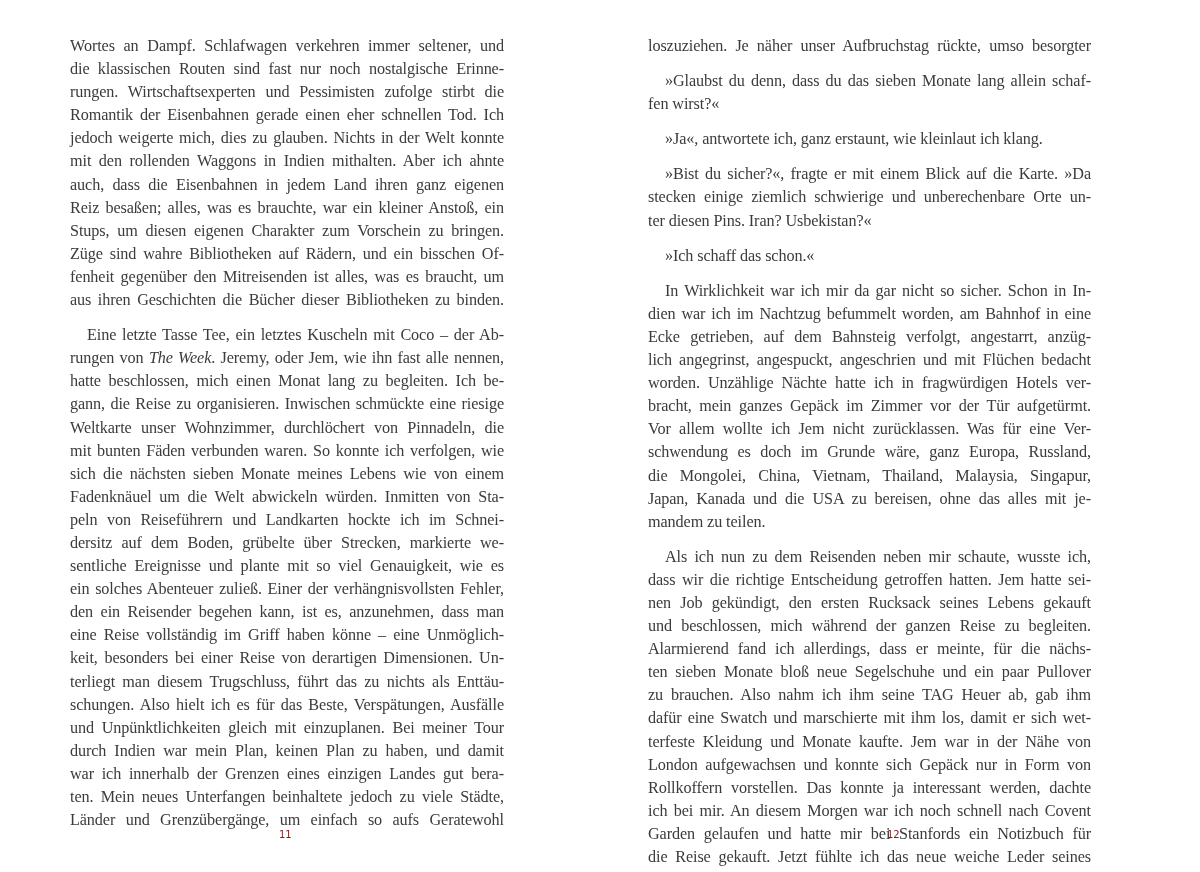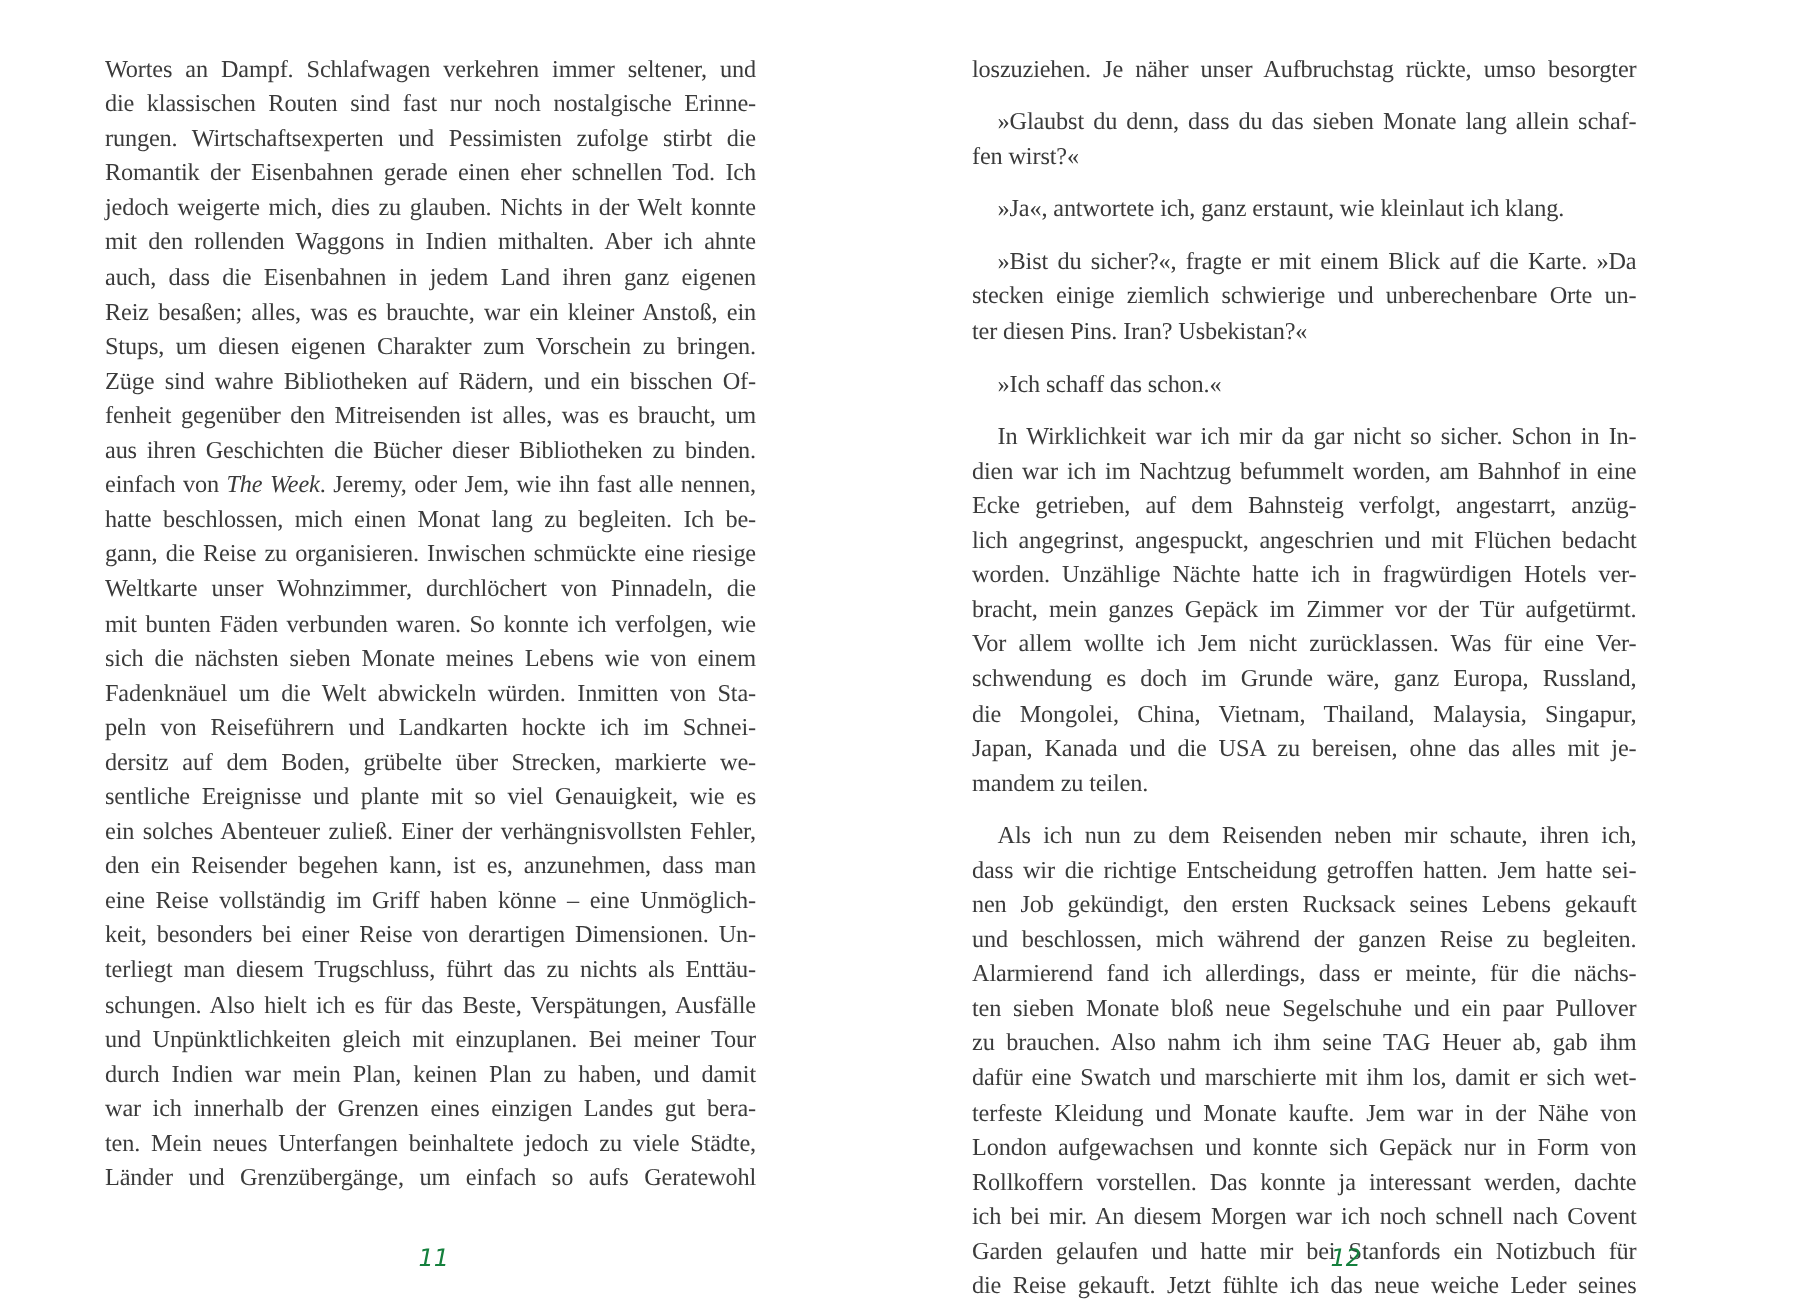--- a/index.html
+++ b/index.html
@@ -17,42 +17,43 @@
     text-align: justify;
     text-align-last: justify;
     letter-spacing: -0.1px;
   }
   .line.indent { padding-left: 17px; margin-top: 12px; }
   .line.last { text-align-last: left; }
   .line i { }
   .pagenum {
     position: absolute; top: 829px;
     font-family: "DejaVu Sans", sans-serif;
-    font-size: 16px; color: #15803d; font-style: italic;
+    font-size: 10px; color: #7f1d1d;
   }
   .pagenum.left { left: 279px; }
   .pagenum.right { left: 863px; margin-left: 24px; }
 </style>
 </head>
 <body>
 
 <div class="page left" id="left-page">
     <div class="line">Wortes an Dampf. Schlafwagen verkehren immer seltener, und</div>
     <div class="line">die klassischen Routen sind fast nur noch nostalgische Erinne-</div>
     <div class="line">rungen. Wirtschaftsexperten und Pessimisten zufolge stirbt die</div>
     <div class="line">Romantik der Eisenbahnen gerade einen eher schnellen Tod. Ich</div>
     <div class="line">jedoch weigerte mich, dies zu glauben. Nichts in der Welt konnte</div>
     <div class="line">mit den rollenden Waggons in Indien mithalten. Aber ich ahnte</div>
     <div class="line">auch, dass die Eisenbahnen in jedem Land ihren ganz eigenen</div>
     <div class="line">Reiz besaßen; alles, was es brauchte, war ein kleiner Anstoß, ein</div>
     <div class="line">Stups, um diesen eigenen Charakter zum Vorschein zu bringen.</div>
     <div class="line">Züge sind wahre Bibliotheken auf Rädern, und ein bisschen Of-</div>
     <div class="line">fenheit gegenüber den Mitreisenden ist alles, was es braucht, um</div>
     <div class="line">aus ihren Geschichten die Bücher dieser Bibliotheken zu binden.</div>
-    <div class="line"><span>einfach von </span><i>The Week</i><span>. Jeremy, oder Jem, wie ihn fast alle nennen,</span></div>
+    <div class="line indent">Eine letzte Tasse Tee, ein letztes Kuscheln mit Coco – der Ab-</div>
+    <div class="line"><span>rungen von </span><i>The Week</i><span>. Jeremy, oder Jem, wie ihn fast alle nennen,</span></div>
     <div class="line">hatte beschlossen, mich einen Monat lang zu begleiten. Ich be-</div>
     <div class="line">gann, die Reise zu organisieren. Inwischen schmückte eine riesige</div>
     <div class="line">Weltkarte unser Wohnzimmer, durchlöchert von Pinnadeln, die</div>
     <div class="line">mit bunten Fäden verbunden waren. So konnte ich verfolgen, wie</div>
     <div class="line">sich die nächsten sieben Monate meines Lebens wie von einem</div>
     <div class="line">Fadenknäuel um die Welt abwickeln würden. Inmitten von Sta-</div>
     <div class="line">peln von Reiseführern und Landkarten hockte ich im Schnei-</div>
     <div class="line">dersitz auf dem Boden, grübelte über Strecken, markierte we-</div>
     <div class="line">sentliche Ereignisse und plante mit so viel Genauigkeit, wie es</div>
     <div class="line">ein solches Abenteuer zuließ. Einer der verhängnisvollsten Fehler,</div>
@@ -80,21 +81,21 @@
     <div class="line">dien war ich im Nachtzug befummelt worden, am Bahnhof in eine</div>
     <div class="line">Ecke getrieben, auf dem Bahnsteig verfolgt, angestarrt, anzüg-</div>
     <div class="line">lich angegrinst, angespuckt, angeschrien und mit Flüchen bedacht</div>
     <div class="line">worden. Unzählige Nächte hatte ich in fragwürdigen Hotels ver-</div>
     <div class="line">bracht, mein ganzes Gepäck im Zimmer vor der Tür aufgetürmt.</div>
     <div class="line">Vor allem wollte ich Jem nicht zurücklassen. Was für eine Ver-</div>
     <div class="line">schwendung es doch im Grunde wäre, ganz Europa, Russland,</div>
     <div class="line">die Mongolei, China, Vietnam, Thailand, Malaysia, Singapur,</div>
     <div class="line">Japan, Kanada und die USA zu bereisen, ohne das alles mit je-</div>
     <div class="line last">mandem zu teilen.</div>
-    <div class="line indent">Als ich nun zu dem Reisenden neben mir schaute, ihren ich,</div>
+    <div class="line indent">Als ich nun zu dem Reisenden neben mir schaute, wusste ich,</div>
     <div class="line">dass wir die richtige Entscheidung getroffen hatten. Jem hatte sei-</div>
     <div class="line">nen Job gekündigt, den ersten Rucksack seines Lebens gekauft</div>
     <div class="line">und beschlossen, mich während der ganzen Reise zu begleiten.</div>
     <div class="line">Alarmierend fand ich allerdings, dass er meinte, für die nächs-</div>
     <div class="line">ten sieben Monate bloß neue Segelschuhe und ein paar Pullover</div>
     <div class="line">zu brauchen. Also nahm ich ihm seine TAG Heuer ab, gab ihm</div>
     <div class="line">dafür eine Swatch und marschierte mit ihm los, damit er sich wet-</div>
     <div class="line">terfeste Kleidung und Monate kaufte. Jem war in der Nähe von</div>
     <div class="line">London aufgewachsen und konnte sich Gepäck nur in Form von</div>
     <div class="line">Rollkoffern vorstellen. Das konnte ja interessant werden, dachte</div>

